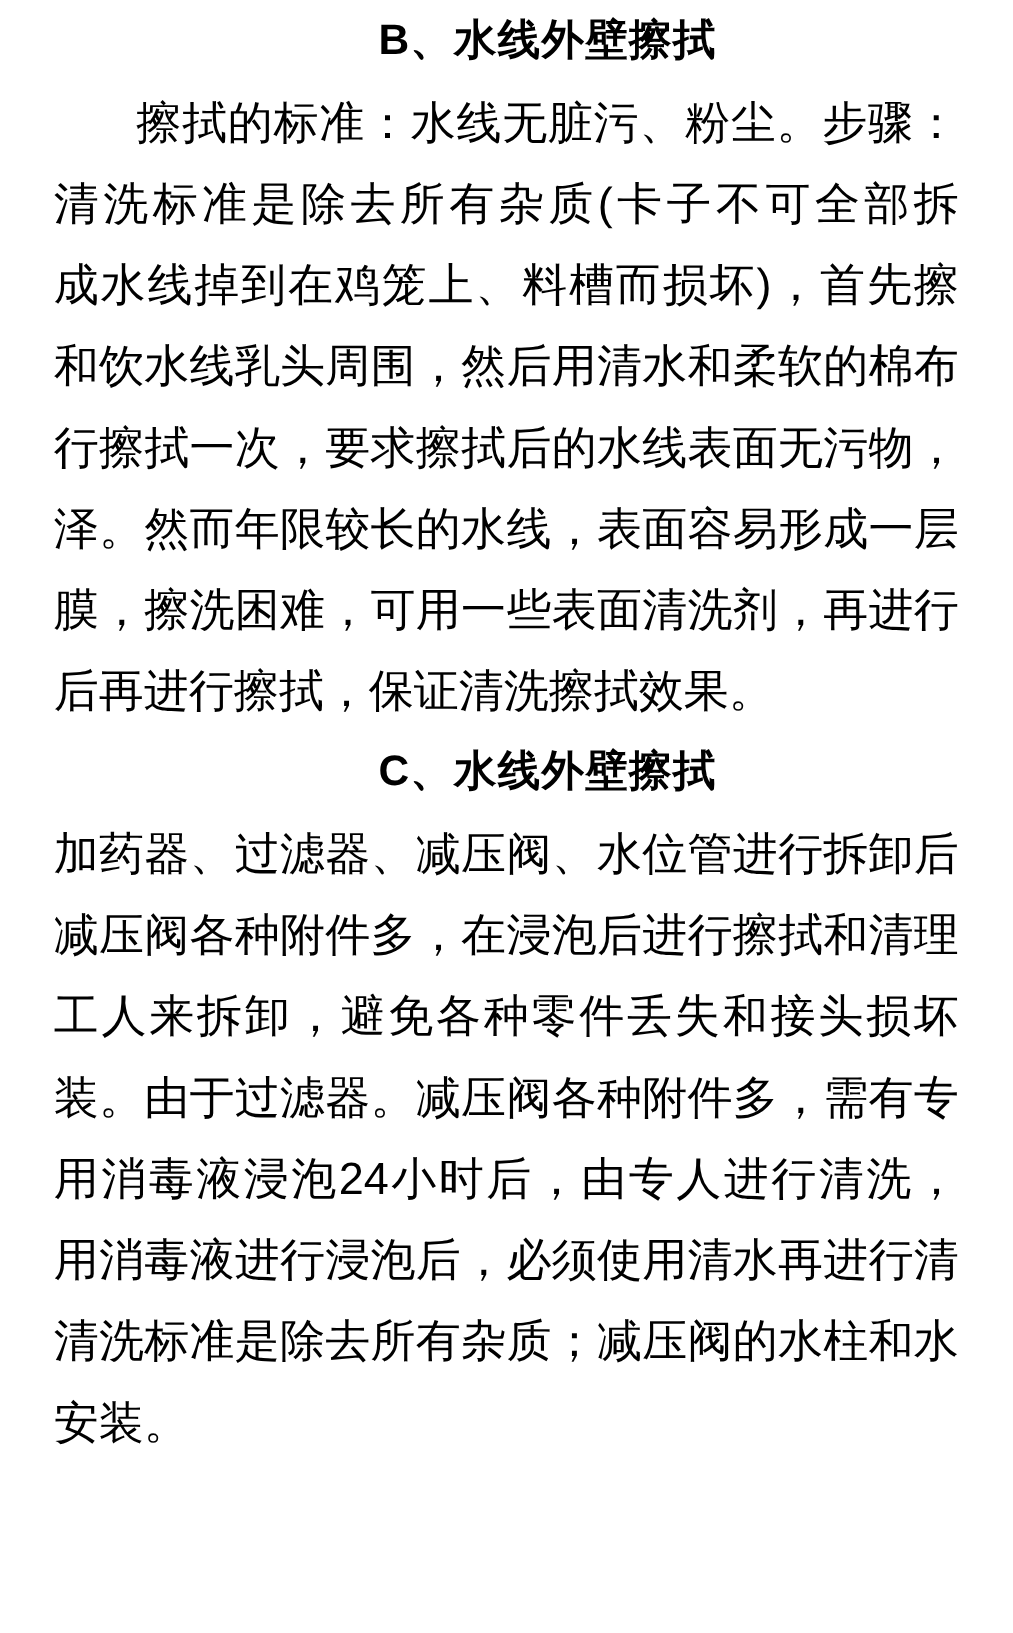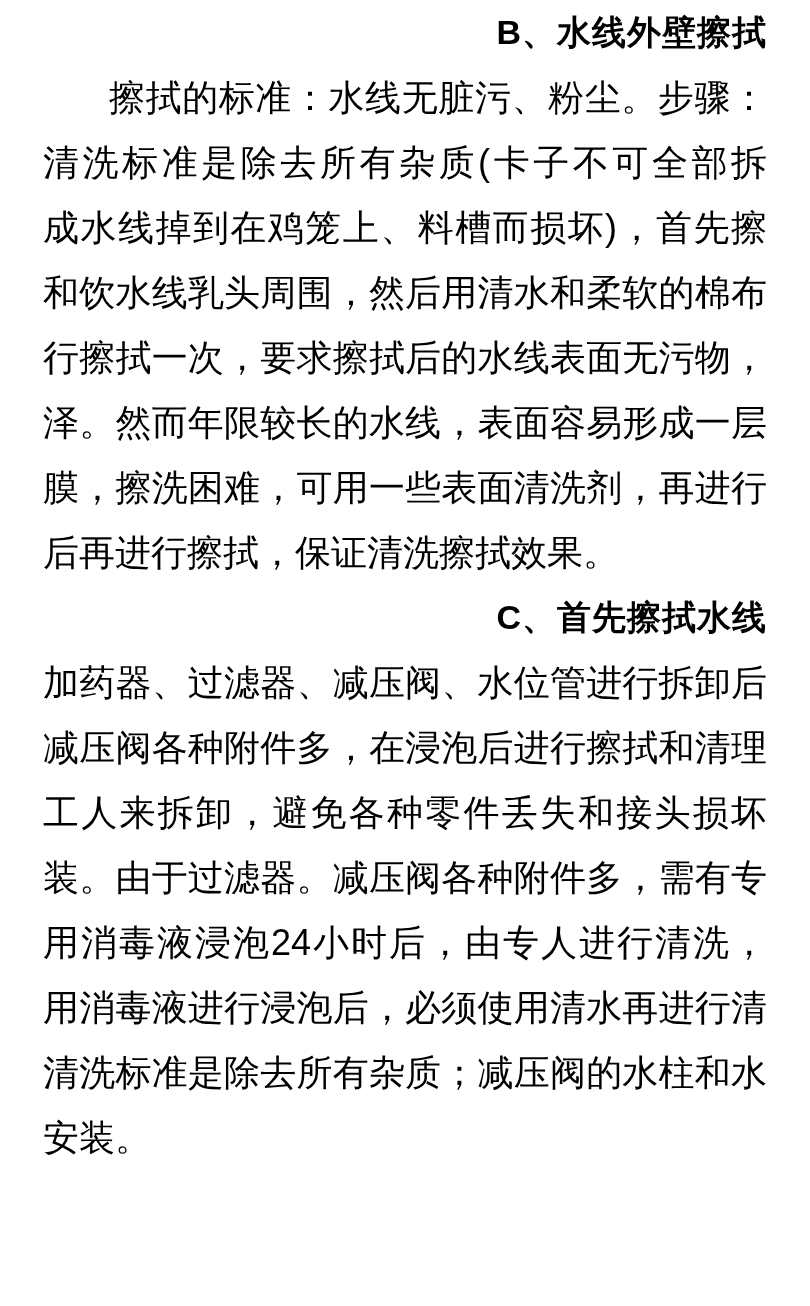--- a/index.html
+++ b/index.html
@@ -24,21 +24,21 @@
     height: 65px;
     line-height: 65px;
     margin: 0;
     overflow: hidden;
     white-space: nowrap;
   }
   .heading {
     font-size: 34px;
     font-weight: 700;
     padding-left: 66px;
-    text-align: right;
+    text-align: center;
     letter-spacing: 1px;
   }
   .line {
     font-size: 36px;
     text-align: justify;
     text-align-last: justify;
     white-space: normal;
   }
   .line.first {
     text-indent: 66px;
@@ -56,21 +56,21 @@
 
   <p class="line first">擦拭的标准：水线无脏污、粉尘。步骤： 把水</p>
   <p class="line">清洗标准是除去所有杂质(卡子不可全部拆卸，造</p>
   <p class="line">成水线掉到在鸡笼上、料槽而损坏)，首先擦拭水线</p>
   <p class="line">和饮水线乳头周围，然后用清水和柔软的棉布再进</p>
   <p class="line">行擦拭一次，要求擦拭后的水线表面无污物，光</p>
   <p class="line">泽。然而年限较长的水线，表面容易形成一层黄色</p>
   <p class="line">膜，擦洗困难，可用一些表面清洗剂，再进行喷图</p>
   <p class="line last">后再进行擦拭，保证清洗擦拭效果。</p>
 
-  <h2 class="heading">C、首先擦拭水线</h2>
+  <h2 class="heading">C、水线外壁擦拭</h2>
 
   <p class="line">加药器、过滤器、减压阀、水位管进行拆卸后使用</p>
   <p class="line">减压阀各种附件多，在浸泡后进行擦拭和清理后安</p>
   <p class="line">工人来拆卸，避免各种零件丢失和接头损坏等；使</p>
   <p class="line">装。由于过滤器。减压阀各种附件多，需有专门的</p>
   <p class="line">用消毒液浸泡24小时后，由专人进行清洗，而滤网</p>
   <p class="line">用消毒液进行浸泡后，必须使用清水再进行清洗，</p>
   <p class="line">清洗标准是除去所有杂质；减压阀的水柱和水管的</p>
   <p class="line last">安装。</p>
 

